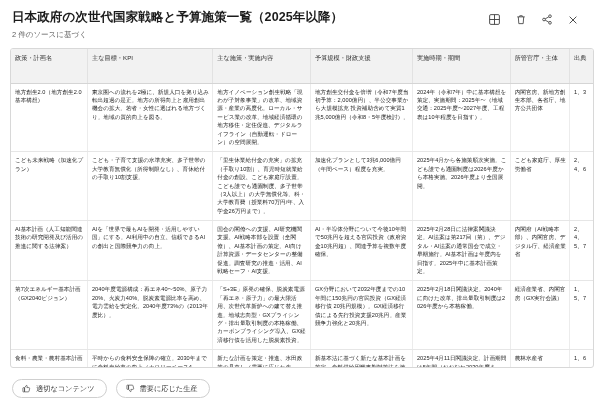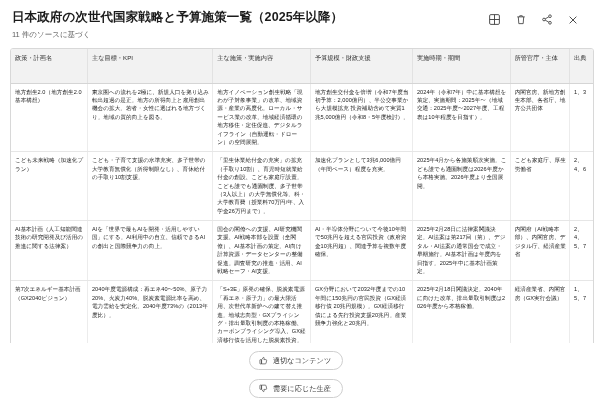--- a/index.html
+++ b/index.html
@@ -118,21 +118,20 @@
     position: absolute;
     left: 0;
     bottom: 0;
     width: 604px;
     padding: 8px 24px 10px 12px;
     box-sizing: border-box;
     display: flex;
     gap: 9px;
     align-items: center;
     background: #fff;
-    flex-direction: column;
   }
   .fb-btn {
     display: inline-flex;
     align-items: center;
     gap: 5px;
     border: 1px solid #cfcfcf;
     border-radius: 13px;
     background: #fff;
     padding: 4px 11px 4px 9px;
     font-size: 7.2px;
@@ -153,21 +152,21 @@
     border-radius: 2px;
     opacity: 0;
   }
 </style>
 </head>
 <body>
 
 <div class="doc-header">
   <div class="title-block">
     <div class="doc-title">日本政府の次世代国家戦略と予算施策一覧（2025年以降）</div>
-    <div class="doc-subtitle">11 件のソースに基づく</div>
+    <div class="doc-subtitle">2 件のソースに基づく</div>
   </div>
   <div class="header-actions">
     <span class="hicon">
       <svg width="13" height="13" viewBox="0 0 16 16" fill="none" stroke="currentColor" stroke-width="1.1">
         <rect x="2" y="2" width="12" height="12" rx="1.5"></rect>
         <line x1="8" y1="2" x2="8" y2="14"></line>
         <line x1="2" y1="8" x2="14" y2="8"></line>
       </svg>
     </span>
     <span class="hicon">

